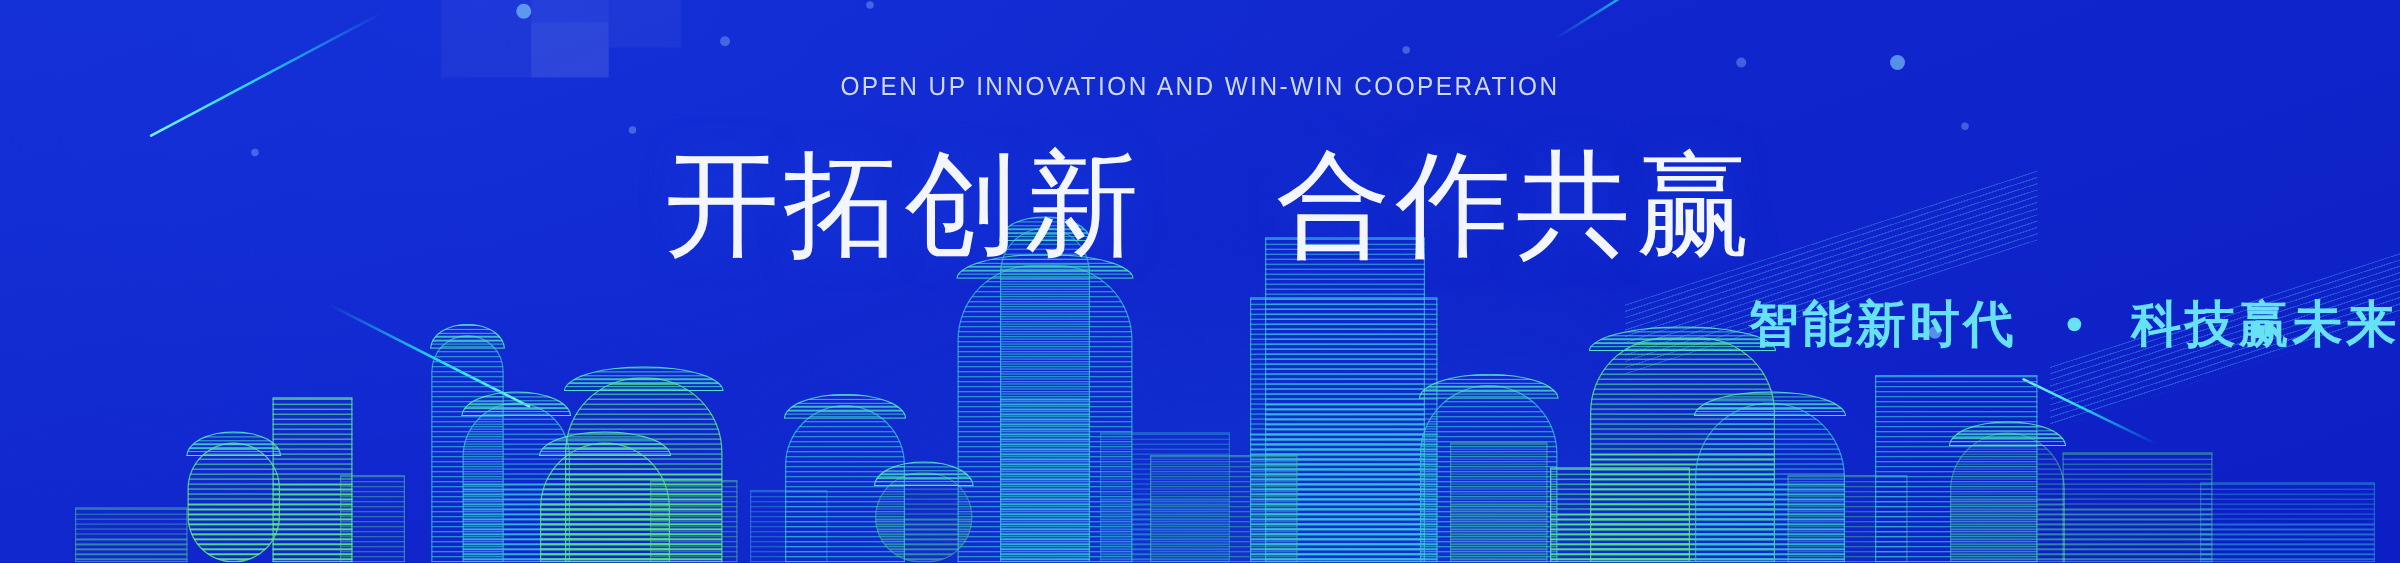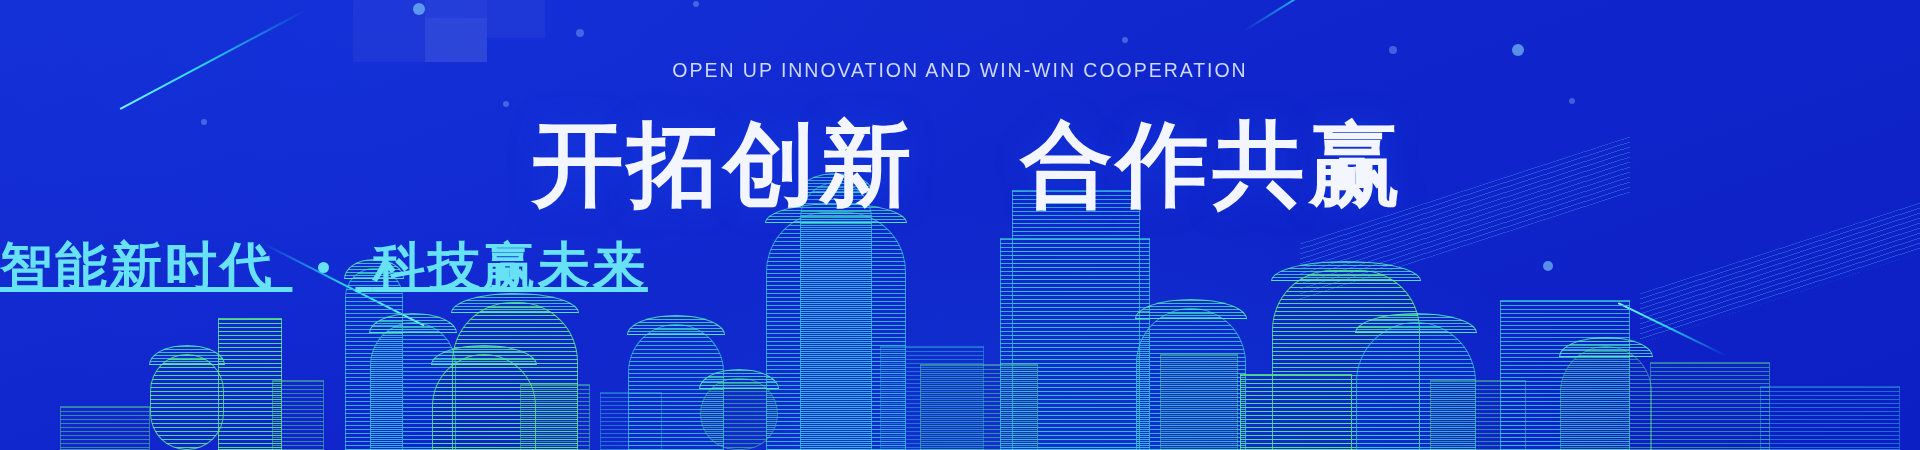--- a/index.html
+++ b/index.html
@@ -71,29 +71,29 @@
   
   #content{position:absolute;left:0;top:0;width:1920px;height:450px;}
   #eyebrow{
     position:absolute;left:0;right:0;top:58px;text-align:center;
     font-size:21px;font-weight:400;letter-spacing:2.1px;
     color:#cdd9f7;white-space:nowrap;
     transform:scaleX(.93);
   }
   #headline{
     position:absolute;left:16px;right:0;top:118px;text-align:center;
-    font-size:92px;line-height:1;font-weight:700;color:#f3f6ff;
+    font-size:92px;line-height:1;font-weight:400;color:#f3f6ff;
     letter-spacing:4px;white-space:nowrap;
     text-shadow:0 0 30px rgba(20,70,230,.45);
   }
   #headline .gap{display:inline-block;width:46px;}
   #subtitle{
-    position:absolute;left:0;right:0;top:240px;text-align:left;
-    font-size:52px;line-height:1;font-weight:700;color:#66e2f4;
-    letter-spacing:3px;white-space:nowrap;text-decoration:underline;
+    position:absolute;left:0;right:0;top:240px;text-align:right;
+    font-size:40px;line-height:1;font-weight:700;color:#66e2f4;
+    letter-spacing:3px;white-space:nowrap;
   }
   #subtitle .sep{
     display:inline-block;width:11px;height:11px;border-radius:50%;
     background:#66e2f4;vertical-align:middle;margin:0 26px 6px 26px;
   }
 </style>
 </head>
 <body>
 
 <div id="banner">

